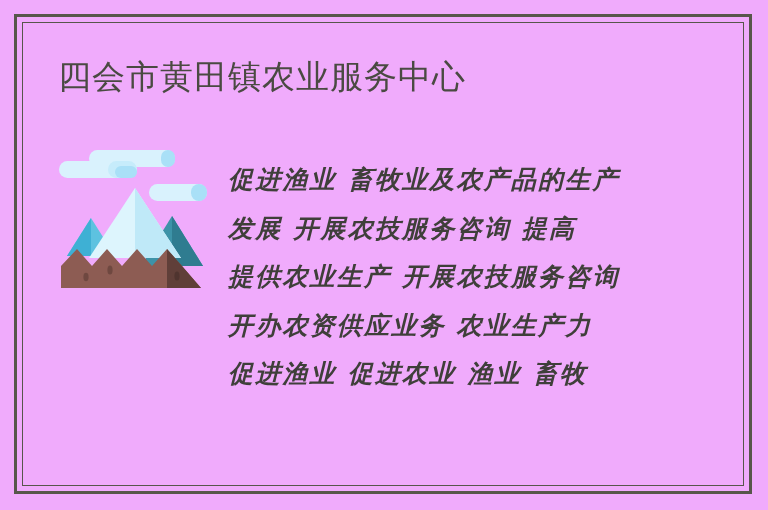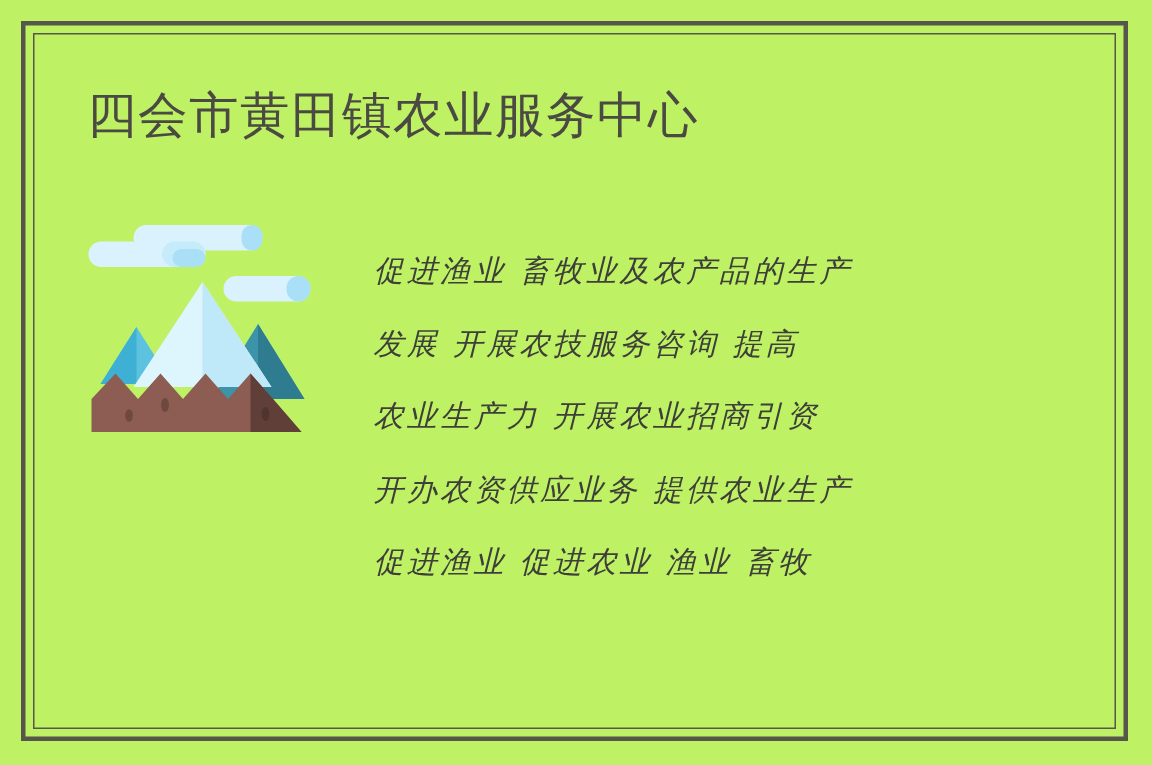--- a/index.html
+++ b/index.html
@@ -13,21 +13,21 @@
     font-family: "Liberation Sans", sans-serif;
     overflow: hidden;
   }
 
   #card {
     position: absolute;
     left: 0;
     top: 0;
     width: 768px;
     height: 510px;
-    background: #bef264;
+    background: #f0abfc;
   }
 
   
   #frame-outer {
     position: absolute;
     left: 14px;
     top: 14px;
     width: 738px;
     height: 480px;
     border: 3px solid #57564b;
@@ -74,28 +74,27 @@
   }
 
   #description {
     position: absolute;
     left: 228px;
     top: 16px;
     width: 430px;
   }
   .desc-line {
     font-family: "DejaVu Sans", sans-serif;
-    font-size: 20px;
+    font-size: 25px;
     line-height: 48.5px;
     color: #3f3f3a;
     letter-spacing: 2.2px;
     white-space: nowrap;
     font-style: italic;
-    font-weight: 400;
-    margin-left: 21px;
+    font-weight: 700;
   }
 </style>
 </head>
 <body>
 
 <div id="card">
 
   <div id="frame-outer"></div>
   <div id="frame-inner"></div>
 
@@ -130,19 +129,19 @@
 
         <ellipse cx="31" cy="129" rx="2.6" ry="4.2" fill="#6f4840"></ellipse>
         <ellipse cx="55" cy="122" rx="2.6" ry="4.6" fill="#6f4840"></ellipse>
         <ellipse cx="122" cy="128" rx="2.6" ry="4.6" fill="#4f342f"></ellipse>
       </svg>
     </div>
 
     <div id="description">
       <div class="desc-line">促进渔业 畜牧业及农产品的生产</div>
       <div class="desc-line">发展  开展农技服务咨询  提高</div>
-      <div class="desc-line">农业生产力 开展农业招商引资</div>
-      <div class="desc-line">开办农资供应业务 提供农业生产</div>
+      <div class="desc-line">提供农业生产 开展农技服务咨询</div>
+      <div class="desc-line">开办农资供应业务 农业生产力</div>
       <div class="desc-line">促进渔业  促进农业 渔业 畜牧</div>
     </div>
 
   </div>
 </div>
 
 </body></html>

